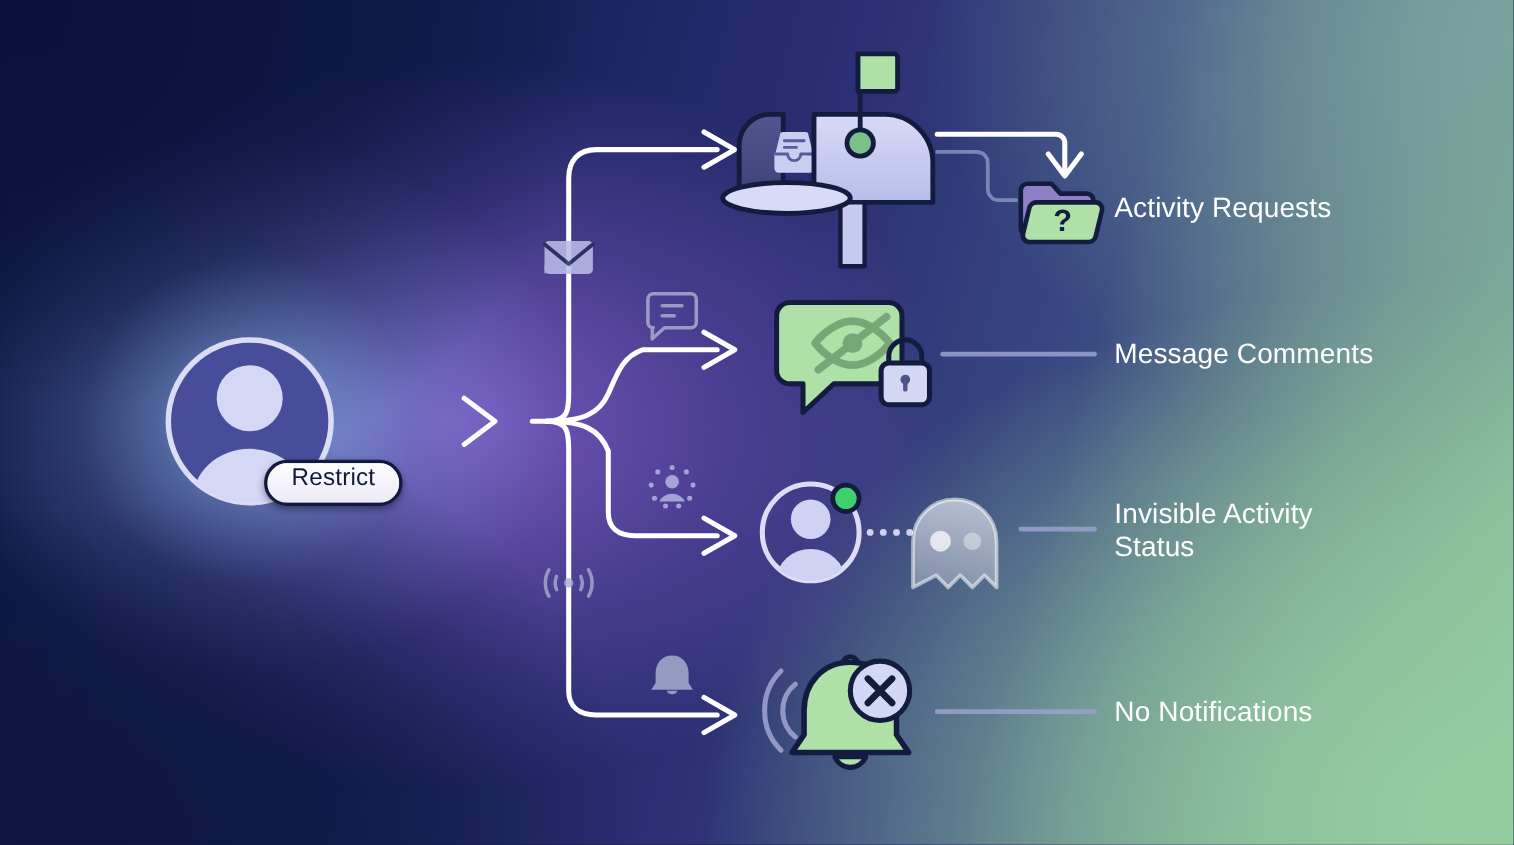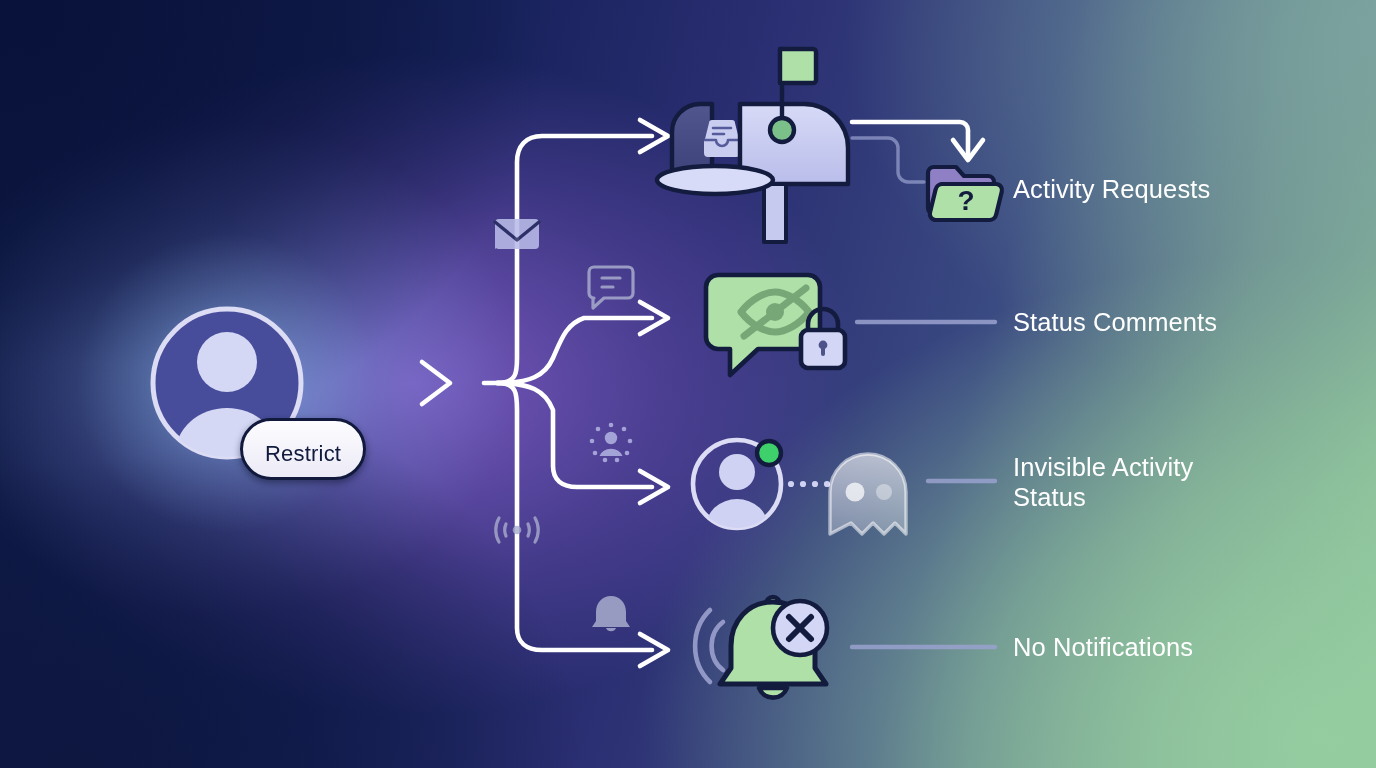--- a/index.html
+++ b/index.html
@@ -26,21 +26,21 @@
 
   
   .layer{position:absolute;inset:0;width:1376px;height:768px;}
 
   
   .lbl{position:absolute;color:#fff;font-size:25.5px;line-height:30px;letter-spacing:.1px;
        font-family:"Liberation Sans",sans-serif;white-space:pre-line;}
 
   
   .pill{position:absolute;left:240px;top:418px;
-        padding:20px 22px 10px;border:3px solid #111a3c;border-radius:999px;
+        padding:0 22px 10px;border:3px solid #111a3c;border-radius:999px;
         background:linear-gradient(180deg,#fdfdff 0%,#eceaf6 100%);
         color:#111a3c;font-size:22px;font-weight:400;letter-spacing:.2px;
         box-shadow:0 3px 7px rgba(6,10,30,.45);}
 </style>
 </head>
 <body>
 
 <div id="stage">
 
   <div class="bg-base"></div>
@@ -273,18 +273,18 @@
     </g>
 
     <g>
       <circle cx="800" cy="628" r="27" fill="#d3d6f4" stroke="#131c3e" stroke-width="4.6"></circle>
       <path d="M789 617 L811 639 M811 617 L789 639" stroke="#131c3e" stroke-width="6" stroke-linecap="round"></path>
     </g>
     <path d="M852 647 H995" stroke="#9aa2cf" stroke-width="4.4" stroke-linecap="round" opacity=".85"></path>
   </svg>
 
   <div class="lbl" style="left:1013px;top:174px;">Activity Requests</div>
-  <div class="lbl" style="left:1013px;top:307px;">Status Comments</div>
+  <div class="lbl" style="left:1013px;top:307px;">Message Comments</div>
   <div class="lbl" style="left:1013px;top:632px;">No Notifications</div>
   <div class="lbl" style="left:1013px;top:452px;">Invisible Activity
 Status</div>
 
 </div>
 
 </body></html>

